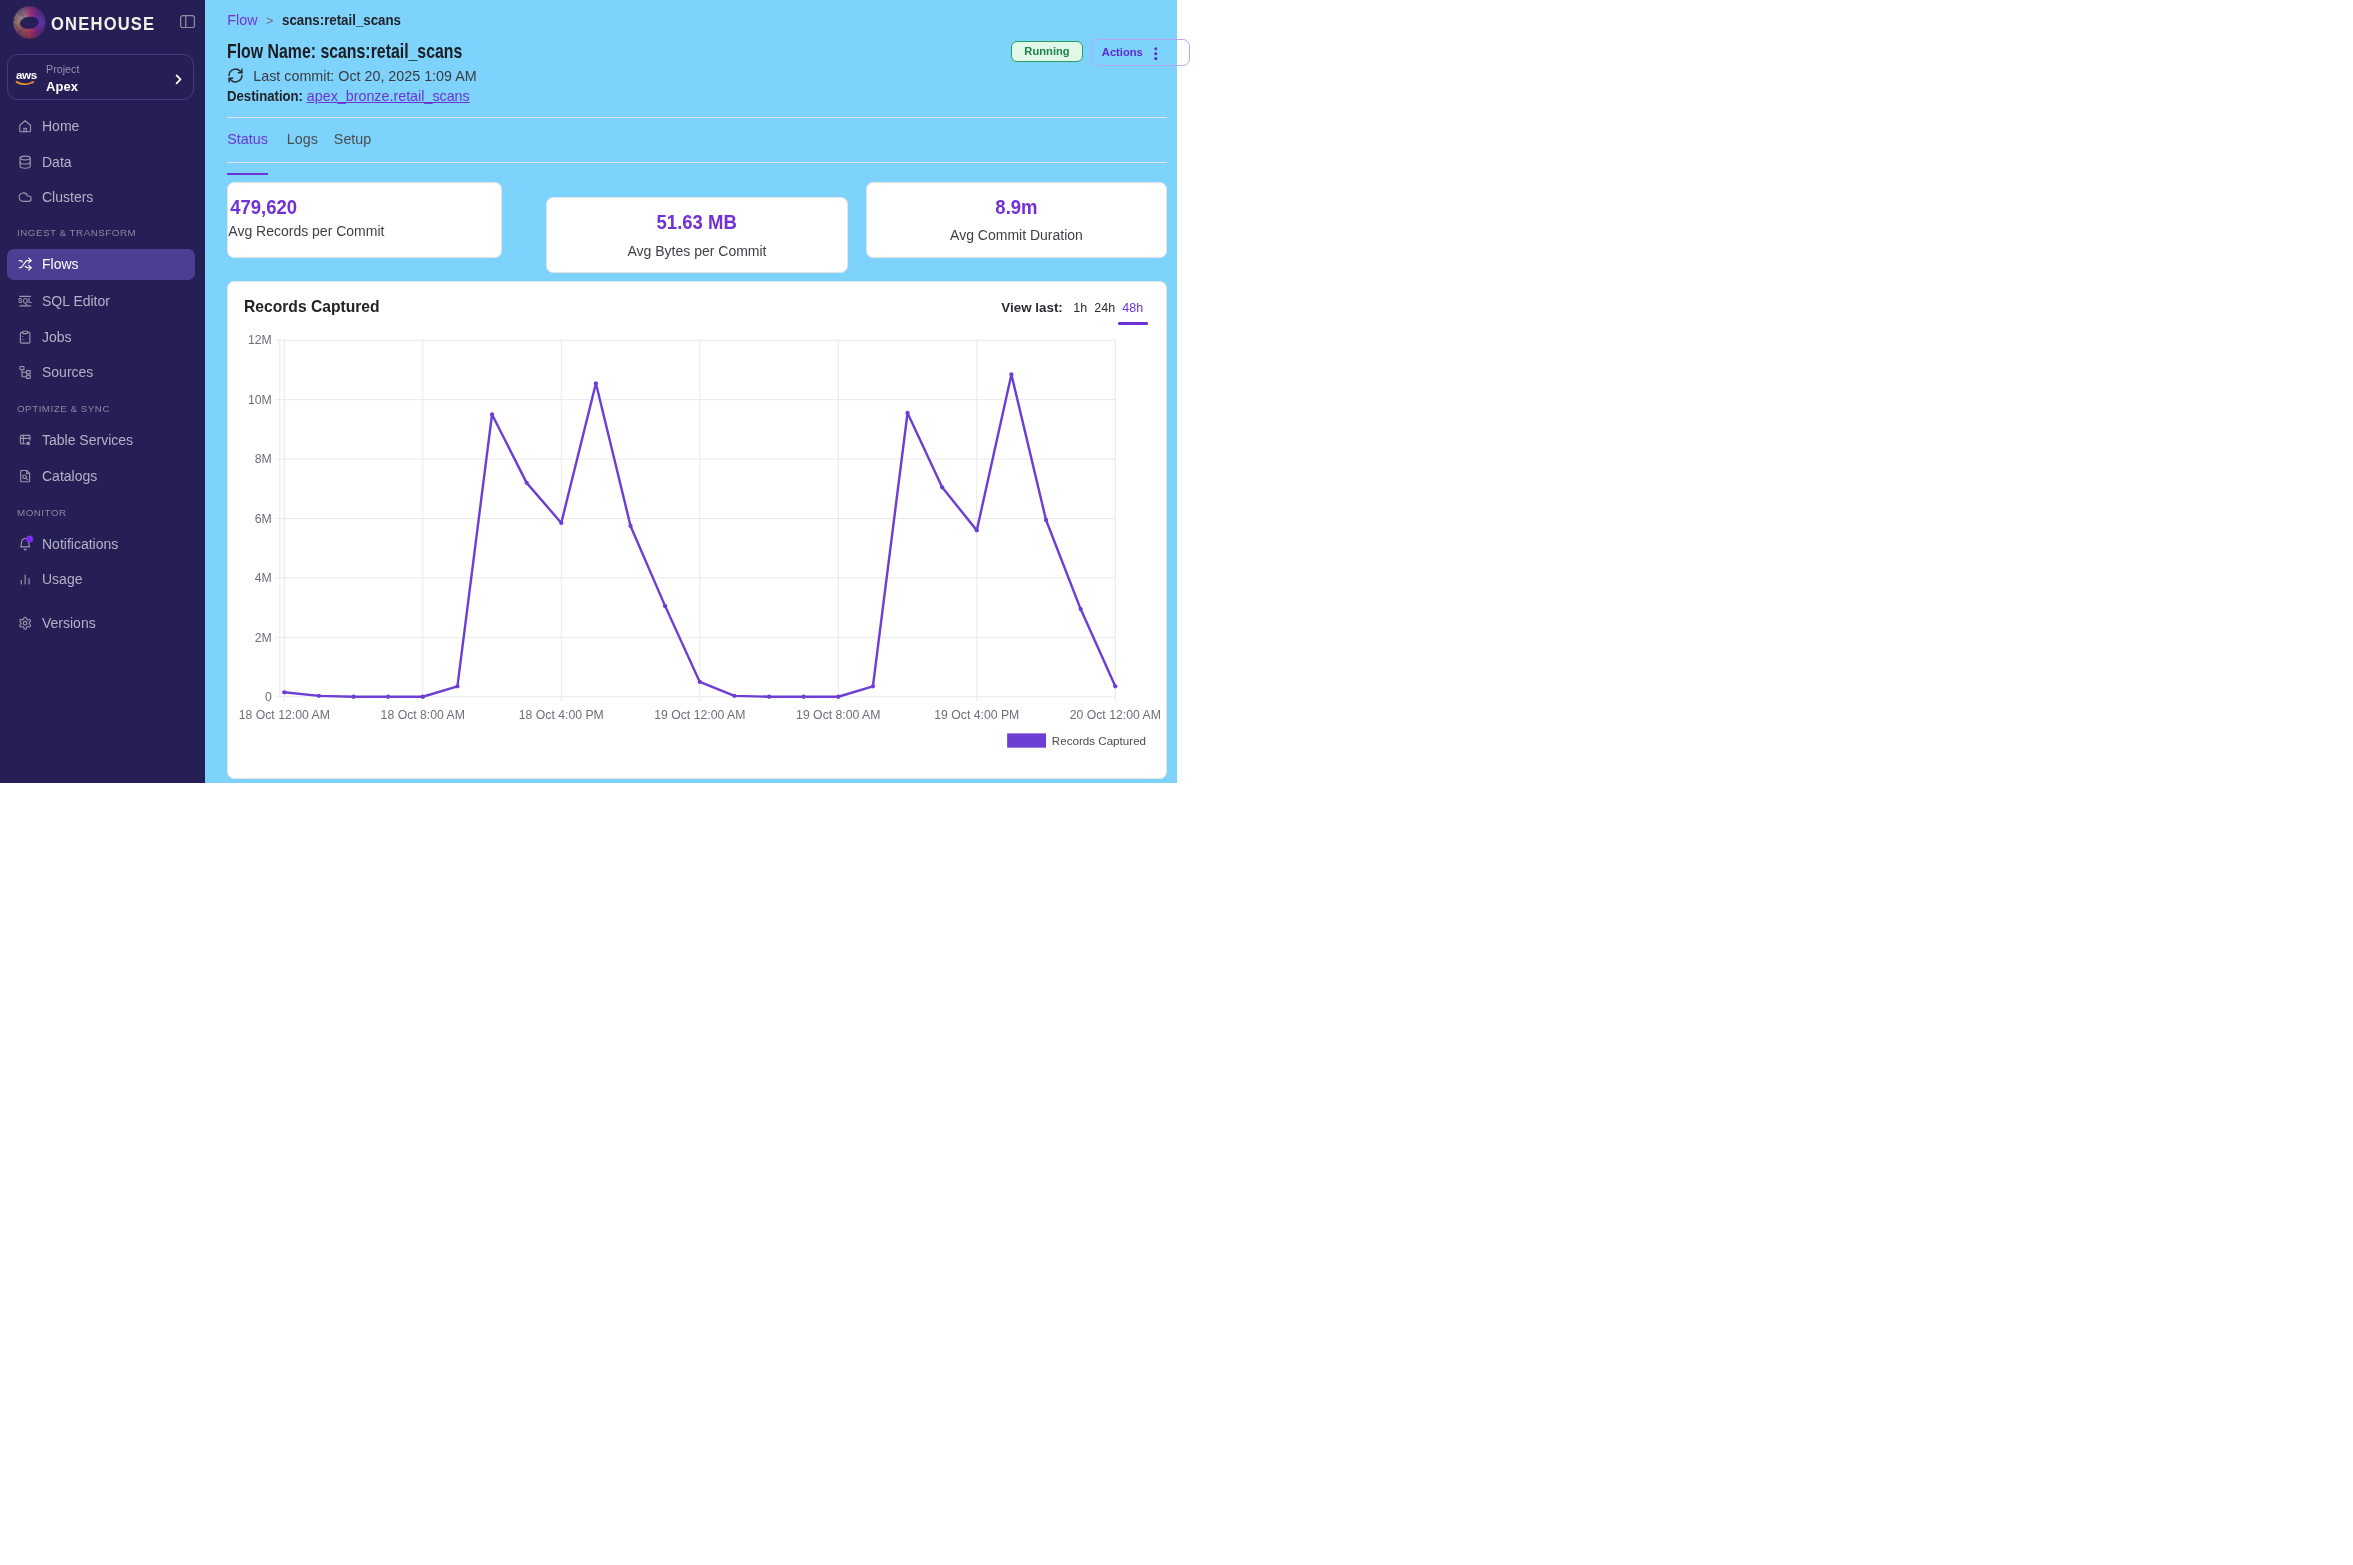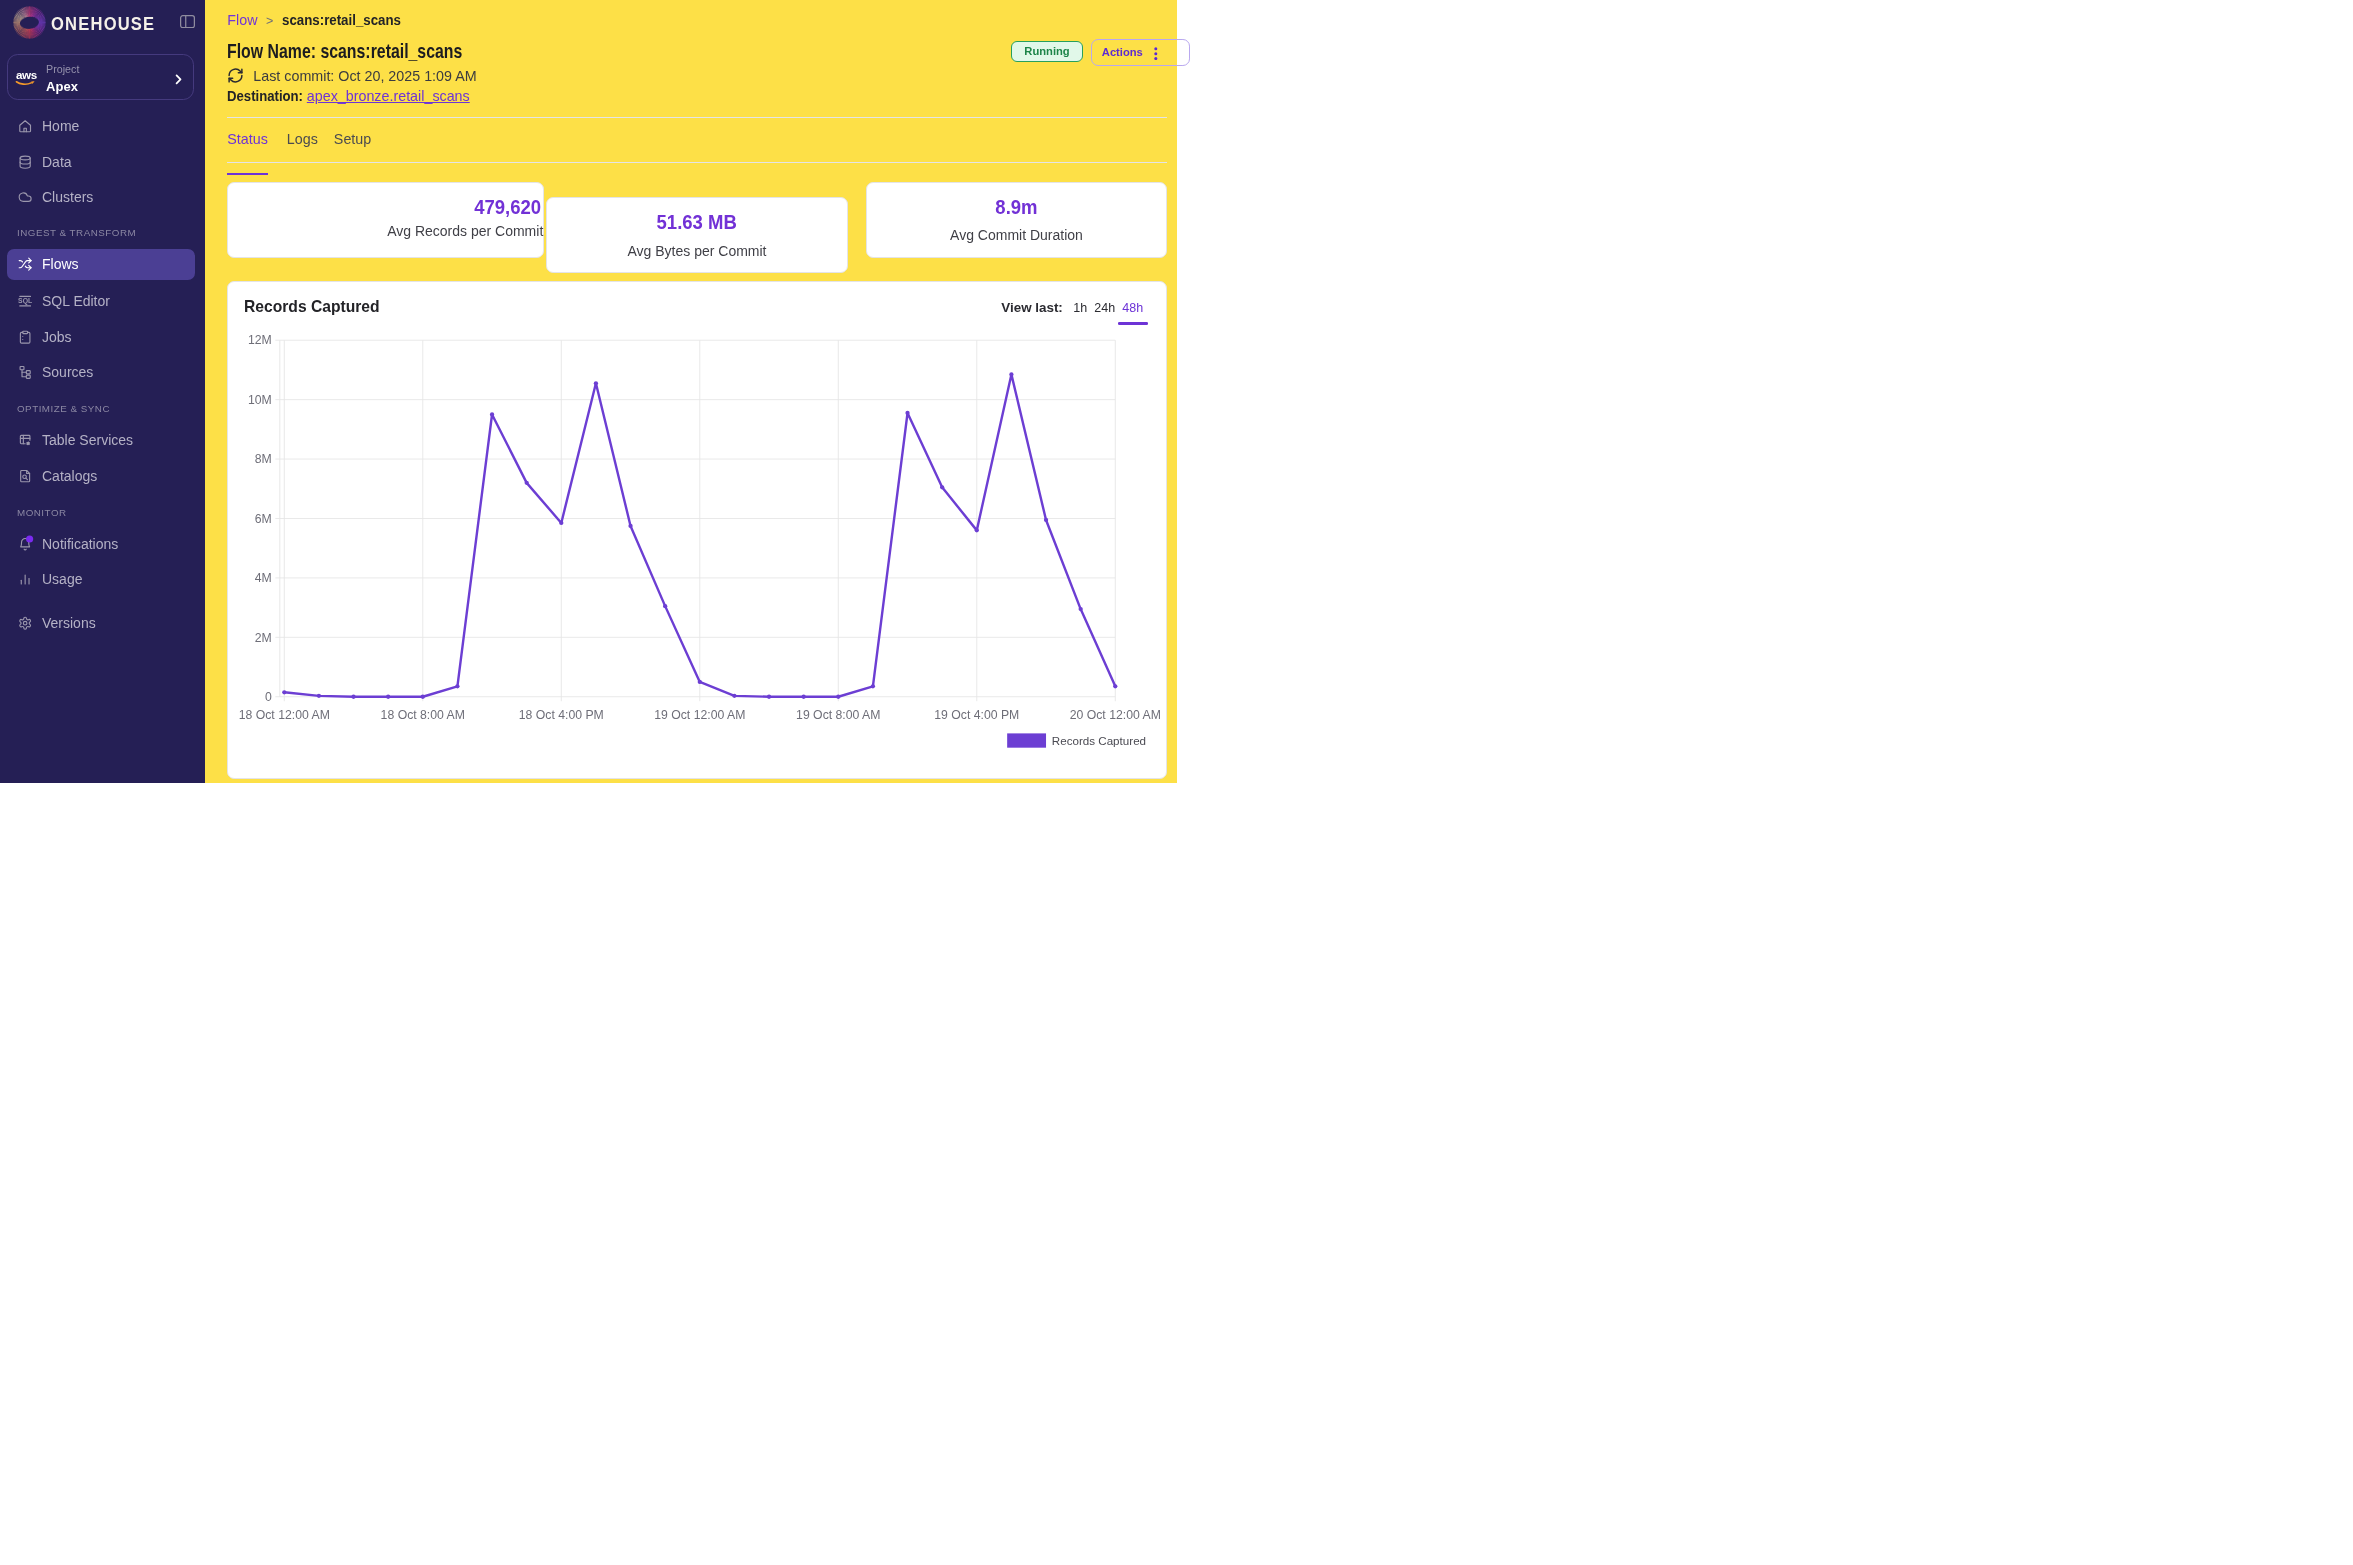--- a/index.html
+++ b/index.html
@@ -2,21 +2,21 @@
 <html style="font-size:14.3px"><head><meta charset="utf-8"><style>
 * { margin:0; padding:0; box-sizing:border-box; }
 html,body { width:1177px; height:783px; overflow:hidden; background:#fff;
   font-family:"Liberation Sans", sans-serif; -webkit-font-smoothing:antialiased; }
 #side { position:absolute; left:0; top:0; width:205px; height:783px; background:#251f55; }
 .nitem { position:absolute; left:0; width:205px; height:30px; }
 .nitem span { position:absolute; left:42px; top:7.1px; font-size:14px; }
 .nic { position:absolute; overflow:visible; }
 .nhead { position:absolute; left:17px; font-size:9.8px; letter-spacing:0.5px; color:#8b87a3; }
 .pill { position:absolute; left:7.1px; top:249px; width:188px; height:31px; background:#4b3f94; border-radius:7.1px; }
-#main { position:absolute; left:205px; top:0; width:972px; height:783px; background:#fde047; }
+#main { position:absolute; left:205px; top:0; width:972px; height:783px; background:#7dd3fc; }
 .card { position:absolute; background:#fff; border:0.9px solid #e4e4e7; border-radius:7.1px; }
 .sx { display:inline-block; transform-origin:left center; }
 </style></head>
 <body>
 <div id="side">
   <svg width="33" height="33" viewBox="0 0 37 37" style="position:absolute;left:12.5px;top:6.3px">
       <line x1="29.0" y1="18.5" x2="36.6" y2="18.5" stroke="#8b45e6" stroke-width="0.62"></line>
       <line x1="28.8" y1="19.4" x2="36.5" y2="20.0" stroke="#9043e3" stroke-width="0.62"></line>
       <line x1="28.5" y1="20.2" x2="36.4" y2="21.5" stroke="#9442e0" stroke-width="0.62"></line>
       <line x1="28.1" y1="20.9" x2="36.0" y2="22.9" stroke="#9940dd" stroke-width="0.62"></line>
@@ -241,21 +241,21 @@
         <circle cx="2" cy="7.5" r="1.7"></circle>
         <circle cx="2" cy="13" r="1.7"></circle>
       </svg>
   </div>
   <div style="position:absolute;left:22.3px;top:117px;width:940px;border-top:0.9px solid #e4e4e7"></div>
   <div style="position:absolute;left:22.3px;top:130px;font-size:14.3px;line-height:18px">
     <span style="display:inline-block;color:#6d33d6;padding-bottom:25px;border-bottom:2.7px solid #6d33d6">Status</span><span style="display:inline-block;color:#4b4b50;margin-left:19px">Logs</span><span style="display:inline-block;color:#4b4b50;margin-left:16px">Setup</span>
   </div>
   <div style="position:absolute;left:22.3px;top:162px;width:940px;border-top:0.9px solid #e4e4e7"></div>
 
-  <div class="card" style="left:22.3px;top:182px;width:317px;height:76px;text-align:right">
+  <div class="card" style="left:22.3px;top:182px;width:275px;height:76px;text-align:left">
     <div style="margin-top:13.4px;font-size:19.7px;font-weight:bold;color:#7231d6"><span style="display:inline-block;transform:scaleX(0.94)">479,620</span></div>
     <div style="margin-top:3.6px;font-size:14px;color:#3f3f46">Avg Records per Commit</div>
   </div>
   <div class="card" style="left:341px;top:197px;width:302px;height:76px;text-align:center">
     <div style="margin-top:13.4px;font-size:19.7px;font-weight:bold;color:#7231d6"><span style="display:inline-block;transform:scaleX(0.94)">51.63 MB</span></div>
     <div style="margin-top:9px;font-size:14px;color:#3f3f46">Avg Bytes per Commit</div>
   </div>
   <div class="card" style="left:661px;top:182px;width:301px;height:76px;text-align:center">
     <div style="margin-top:13.4px;font-size:19.7px;font-weight:bold;color:#7231d6"><span style="display:inline-block;transform:scaleX(0.94)">8.9m</span></div>
     <div style="margin-top:8px;font-size:14px;color:#3f3f46">Avg Commit Duration</div>

